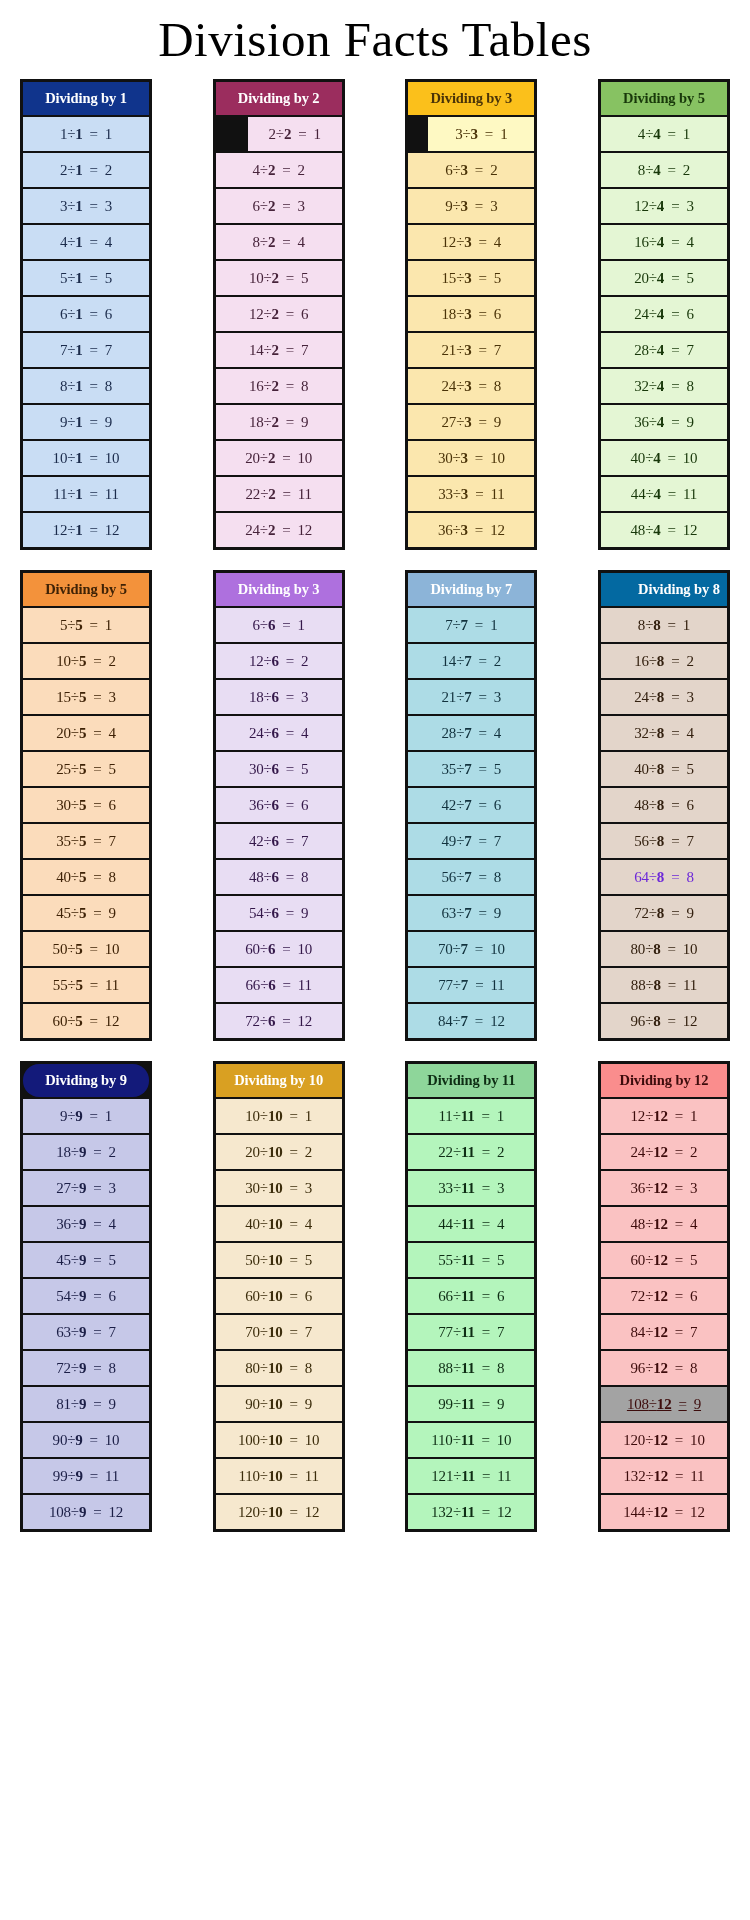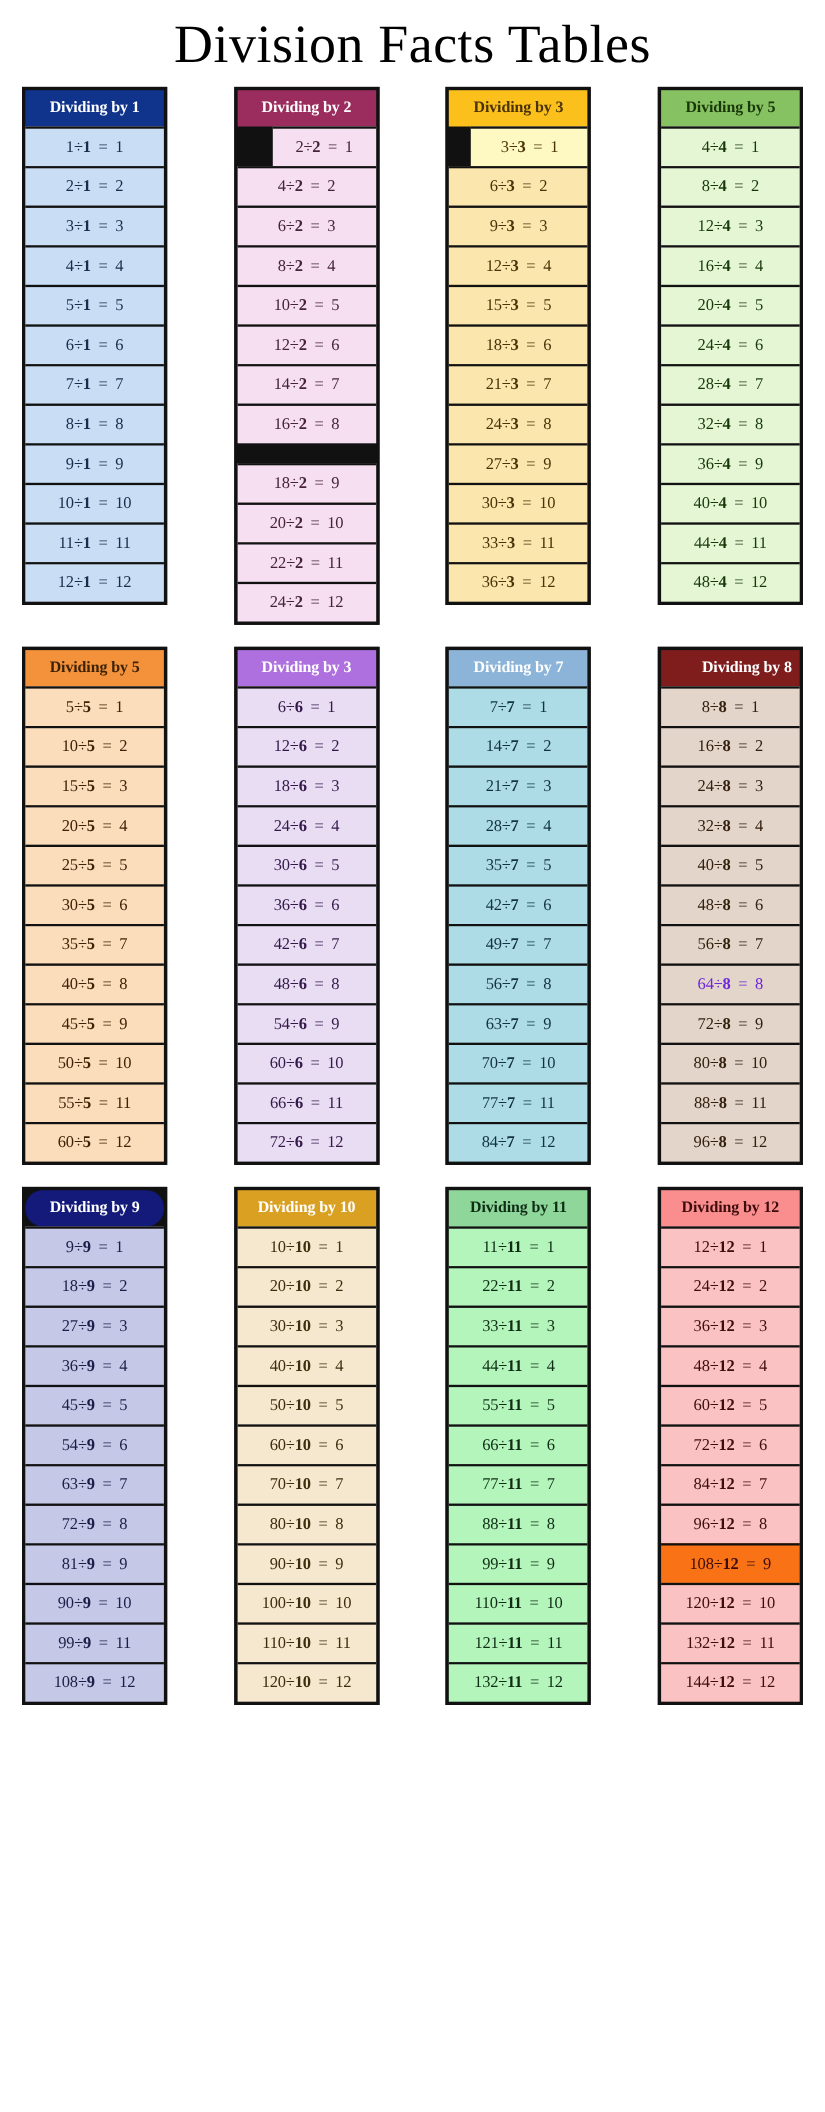--- a/index.html
+++ b/index.html
@@ -103,21 +103,21 @@
       <div class="table">
         <div class="table-header" style="background: rgb(155, 45, 94); color: rgb(255, 255, 255);">Dividing by 2</div>
         <div class="row" style="background: rgb(245, 223, 240); color: rgb(70, 35, 58); margin-left: 32px;"><span>2</span><span>÷</span><span class="divisor">2</span><span class="eqsp"></span><span>=</span><span class="eqsp"></span><span>1</span></div>
         <div class="row" style="background: rgb(245, 223, 240); color: rgb(70, 35, 58);"><span>4</span><span>÷</span><span class="divisor">2</span><span class="eqsp"></span><span>=</span><span class="eqsp"></span><span>2</span></div>
         <div class="row" style="background: rgb(245, 223, 240); color: rgb(70, 35, 58);"><span>6</span><span>÷</span><span class="divisor">2</span><span class="eqsp"></span><span>=</span><span class="eqsp"></span><span>3</span></div>
         <div class="row" style="background: rgb(245, 223, 240); color: rgb(70, 35, 58);"><span>8</span><span>÷</span><span class="divisor">2</span><span class="eqsp"></span><span>=</span><span class="eqsp"></span><span>4</span></div>
         <div class="row" style="background: rgb(245, 223, 240); color: rgb(70, 35, 58);"><span>10</span><span>÷</span><span class="divisor">2</span><span class="eqsp"></span><span>=</span><span class="eqsp"></span><span>5</span></div>
         <div class="row" style="background: rgb(245, 223, 240); color: rgb(70, 35, 58);"><span>12</span><span>÷</span><span class="divisor">2</span><span class="eqsp"></span><span>=</span><span class="eqsp"></span><span>6</span></div>
         <div class="row" style="background: rgb(245, 223, 240); color: rgb(70, 35, 58);"><span>14</span><span>÷</span><span class="divisor">2</span><span class="eqsp"></span><span>=</span><span class="eqsp"></span><span>7</span></div>
         <div class="row" style="background: rgb(245, 223, 240); color: rgb(70, 35, 58);"><span>16</span><span>÷</span><span class="divisor">2</span><span class="eqsp"></span><span>=</span><span class="eqsp"></span><span>8</span></div>
-        <div class="row" style="background: rgb(245, 223, 240); color: rgb(70, 35, 58); margin-top: 18px;"><span>18</span><span>÷</span><span class="divisor">2</span><span class="eqsp"></span><span>=</span><span class="eqsp"></span><span>9</span></div>
+        <div class="row" style="background: rgb(245, 223, 240); color: rgb(70, 35, 58);"><span>18</span><span>÷</span><span class="divisor">2</span><span class="eqsp"></span><span>=</span><span class="eqsp"></span><span>9</span></div>
         <div class="row" style="background: rgb(245, 223, 240); color: rgb(70, 35, 58);"><span>20</span><span>÷</span><span class="divisor">2</span><span class="eqsp"></span><span>=</span><span class="eqsp"></span><span>10</span></div>
         <div class="row" style="background: rgb(245, 223, 240); color: rgb(70, 35, 58);"><span>22</span><span>÷</span><span class="divisor">2</span><span class="eqsp"></span><span>=</span><span class="eqsp"></span><span>11</span></div>
         <div class="row" style="background: rgb(245, 223, 240); color: rgb(70, 35, 58);"><span>24</span><span>÷</span><span class="divisor">2</span><span class="eqsp"></span><span>=</span><span class="eqsp"></span><span>12</span></div>
       </div>
       <div class="table">
         <div class="table-header" style="background: rgb(251, 192, 27); color: rgb(74, 51, 8);">Dividing by 3</div>
         <div class="row" style="background: #fef9c3; color: rgb(74, 51, 8); margin-left: 20px;"><span>3</span><span>÷</span><span class="divisor">3</span><span class="eqsp"></span><span>=</span><span class="eqsp"></span><span>1</span></div>
         <div class="row" style="background: rgb(251, 231, 174); color: rgb(74, 51, 8);"><span>6</span><span>÷</span><span class="divisor">3</span><span class="eqsp"></span><span>=</span><span class="eqsp"></span><span>2</span></div>
         <div class="row" style="background: rgb(251, 231, 174); color: rgb(74, 51, 8);"><span>9</span><span>÷</span><span class="divisor">3</span><span class="eqsp"></span><span>=</span><span class="eqsp"></span><span>3</span></div>
         <div class="row" style="background: rgb(251, 231, 174); color: rgb(74, 51, 8);"><span>12</span><span>÷</span><span class="divisor">3</span><span class="eqsp"></span><span>=</span><span class="eqsp"></span><span>4</span></div>
@@ -186,21 +186,21 @@
         <div class="row" style="background: rgb(173, 220, 230); color: rgb(18, 50, 62);"><span>35</span><span>÷</span><span class="divisor">7</span><span class="eqsp"></span><span>=</span><span class="eqsp"></span><span>5</span></div>
         <div class="row" style="background: rgb(173, 220, 230); color: rgb(18, 50, 62);"><span>42</span><span>÷</span><span class="divisor">7</span><span class="eqsp"></span><span>=</span><span class="eqsp"></span><span>6</span></div>
         <div class="row" style="background: rgb(173, 220, 230); color: rgb(18, 50, 62);"><span>49</span><span>÷</span><span class="divisor">7</span><span class="eqsp"></span><span>=</span><span class="eqsp"></span><span>7</span></div>
         <div class="row" style="background: rgb(173, 220, 230); color: rgb(18, 50, 62);"><span>56</span><span>÷</span><span class="divisor">7</span><span class="eqsp"></span><span>=</span><span class="eqsp"></span><span>8</span></div>
         <div class="row" style="background: rgb(173, 220, 230); color: rgb(18, 50, 62);"><span>63</span><span>÷</span><span class="divisor">7</span><span class="eqsp"></span><span>=</span><span class="eqsp"></span><span>9</span></div>
         <div class="row" style="background: rgb(173, 220, 230); color: rgb(18, 50, 62);"><span>70</span><span>÷</span><span class="divisor">7</span><span class="eqsp"></span><span>=</span><span class="eqsp"></span><span>10</span></div>
         <div class="row" style="background: rgb(173, 220, 230); color: rgb(18, 50, 62);"><span>77</span><span>÷</span><span class="divisor">7</span><span class="eqsp"></span><span>=</span><span class="eqsp"></span><span>11</span></div>
         <div class="row" style="background: rgb(173, 220, 230); color: rgb(18, 50, 62);"><span>84</span><span>÷</span><span class="divisor">7</span><span class="eqsp"></span><span>=</span><span class="eqsp"></span><span>12</span></div>
       </div>
       <div class="table">
-        <div class="table-header" style="background: #7f1d1d; color: rgb(255, 255, 255); padding-left: 30px;">Dividing by 8</div>
+        <div class="table-header" style="background: #0369a1; color: rgb(255, 255, 255); padding-left: 30px;">Dividing by 8</div>
         <div class="row" style="background: rgb(227, 213, 202); color: rgb(51, 32, 15);"><span>8</span><span>÷</span><span class="divisor">8</span><span class="eqsp"></span><span>=</span><span class="eqsp"></span><span>1</span></div>
         <div class="row" style="background: rgb(227, 213, 202); color: rgb(51, 32, 15);"><span>16</span><span>÷</span><span class="divisor">8</span><span class="eqsp"></span><span>=</span><span class="eqsp"></span><span>2</span></div>
         <div class="row" style="background: rgb(227, 213, 202); color: rgb(51, 32, 15);"><span>24</span><span>÷</span><span class="divisor">8</span><span class="eqsp"></span><span>=</span><span class="eqsp"></span><span>3</span></div>
         <div class="row" style="background: rgb(227, 213, 202); color: rgb(51, 32, 15);"><span>32</span><span>÷</span><span class="divisor">8</span><span class="eqsp"></span><span>=</span><span class="eqsp"></span><span>4</span></div>
         <div class="row" style="background: rgb(227, 213, 202); color: rgb(51, 32, 15);"><span>40</span><span>÷</span><span class="divisor">8</span><span class="eqsp"></span><span>=</span><span class="eqsp"></span><span>5</span></div>
         <div class="row" style="background: rgb(227, 213, 202); color: rgb(51, 32, 15);"><span>48</span><span>÷</span><span class="divisor">8</span><span class="eqsp"></span><span>=</span><span class="eqsp"></span><span>6</span></div>
         <div class="row" style="background: rgb(227, 213, 202); color: rgb(51, 32, 15);"><span>56</span><span>÷</span><span class="divisor">8</span><span class="eqsp"></span><span>=</span><span class="eqsp"></span><span>7</span></div>
         <div class="row" style="background: rgb(227, 213, 202); color: #6d28d9;"><span>64</span><span>÷</span><span class="divisor">8</span><span class="eqsp"></span><span>=</span><span class="eqsp"></span><span>8</span></div>
         <div class="row" style="background: rgb(227, 213, 202); color: rgb(51, 32, 15);"><span>72</span><span>÷</span><span class="divisor">8</span><span class="eqsp"></span><span>=</span><span class="eqsp"></span><span>9</span></div>
         <div class="row" style="background: rgb(227, 213, 202); color: rgb(51, 32, 15);"><span>80</span><span>÷</span><span class="divisor">8</span><span class="eqsp"></span><span>=</span><span class="eqsp"></span><span>10</span></div>
@@ -257,20 +257,20 @@
       <div class="table">
         <div class="table-header" style="background: rgb(250, 141, 141); color: rgb(61, 12, 12);">Dividing by 12</div>
         <div class="row" style="background: rgb(250, 194, 194); color: rgb(61, 12, 12);"><span>12</span><span>÷</span><span class="divisor">12</span><span class="eqsp"></span><span>=</span><span class="eqsp"></span><span>1</span></div>
         <div class="row" style="background: rgb(250, 194, 194); color: rgb(61, 12, 12);"><span>24</span><span>÷</span><span class="divisor">12</span><span class="eqsp"></span><span>=</span><span class="eqsp"></span><span>2</span></div>
         <div class="row" style="background: rgb(250, 194, 194); color: rgb(61, 12, 12);"><span>36</span><span>÷</span><span class="divisor">12</span><span class="eqsp"></span><span>=</span><span class="eqsp"></span><span>3</span></div>
         <div class="row" style="background: rgb(250, 194, 194); color: rgb(61, 12, 12);"><span>48</span><span>÷</span><span class="divisor">12</span><span class="eqsp"></span><span>=</span><span class="eqsp"></span><span>4</span></div>
         <div class="row" style="background: rgb(250, 194, 194); color: rgb(61, 12, 12);"><span>60</span><span>÷</span><span class="divisor">12</span><span class="eqsp"></span><span>=</span><span class="eqsp"></span><span>5</span></div>
         <div class="row" style="background: rgb(250, 194, 194); color: rgb(61, 12, 12);"><span>72</span><span>÷</span><span class="divisor">12</span><span class="eqsp"></span><span>=</span><span class="eqsp"></span><span>6</span></div>
         <div class="row" style="background: rgb(250, 194, 194); color: rgb(61, 12, 12);"><span>84</span><span>÷</span><span class="divisor">12</span><span class="eqsp"></span><span>=</span><span class="eqsp"></span><span>7</span></div>
         <div class="row" style="background: rgb(250, 194, 194); color: rgb(61, 12, 12);"><span>96</span><span>÷</span><span class="divisor">12</span><span class="eqsp"></span><span>=</span><span class="eqsp"></span><span>8</span></div>
-        <div class="row" style="background: #f97316; color: rgb(61, 12, 12);"><span>108</span><span>÷</span><span class="divisor">12</span><span class="eqsp"></span><span>=</span><span class="eqsp"></span><span>9</span></div>
+        <div class="row" style="background: #a3a3a3; color: rgb(61, 12, 12); text-decoration: underline;"><span>108</span><span>÷</span><span class="divisor">12</span><span class="eqsp"></span><span>=</span><span class="eqsp"></span><span>9</span></div>
         <div class="row" style="background: rgb(250, 194, 194); color: rgb(61, 12, 12);"><span>120</span><span>÷</span><span class="divisor">12</span><span class="eqsp"></span><span>=</span><span class="eqsp"></span><span>10</span></div>
         <div class="row" style="background: rgb(250, 194, 194); color: rgb(61, 12, 12);"><span>132</span><span>÷</span><span class="divisor">12</span><span class="eqsp"></span><span>=</span><span class="eqsp"></span><span>11</span></div>
         <div class="row" style="background: rgb(250, 194, 194); color: rgb(61, 12, 12);"><span>144</span><span>÷</span><span class="divisor">12</span><span class="eqsp"></span><span>=</span><span class="eqsp"></span><span>12</span></div>
       </div>
     </div>
 
 </div>
 
 </body></html>

